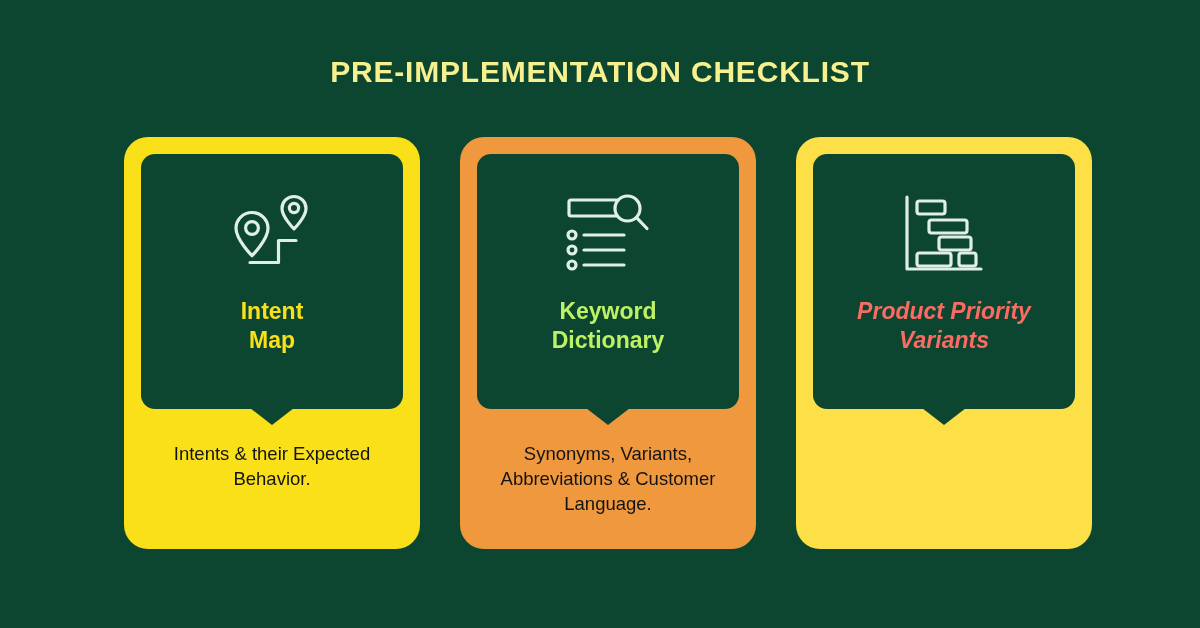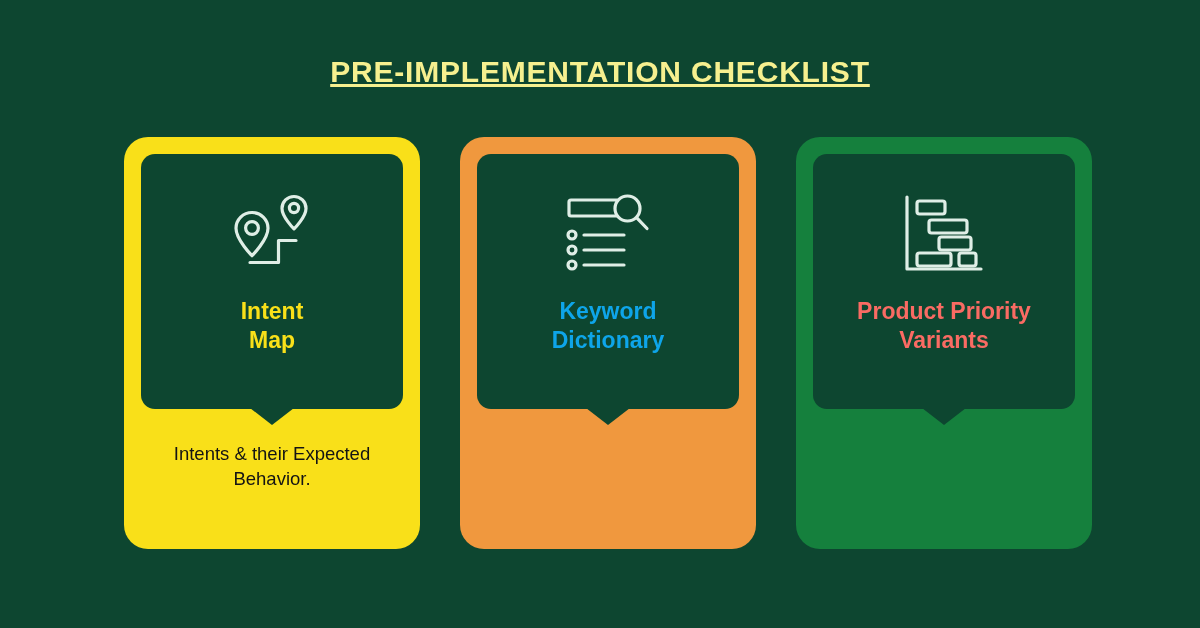--- a/index.html
+++ b/index.html
@@ -29,21 +29,20 @@
     left: 0;
     width: 1200px;
     text-align: center;
     font-size: 30px;
     font-weight: bold;
     letter-spacing: 0.8px;
     color: #f6f08f;
     text-transform: uppercase;
     line-height: 40px;
     white-space: nowrap;
-    text-decoration: underline;
   }
 
   
   .card-row {
     position: absolute;
     top: 137px;
     left: 124px;
     width: 968px;
     height: 412px;
     display: flex;
@@ -116,23 +115,23 @@
     line-height: 25px;
     color: #141414;
     font-weight: normal;
   }
 
   
   .card.yellow { background: #f9e019; }
   .card.yellow .card-title { color: #f9e019; }
 
   .card.orange { background: #f0983e; }
-  .card.orange .card-title { color: #0ea5e9; }
-
-  .card.coral  { background: #15803d; }
+  .card.orange .card-title { color: #bef264; }
+
+  .card.coral  { background: #fde047; font-style: italic; }
   .card.coral  .card-title { color: #fa6b63; }
 
   .icon-svg { display: block; }
 </style>
 </head>
 <body>
 
 <div class="canvas">
 
   <div class="page-title">PRE-IMPLEMENTATION CHECKLIST</div>
@@ -179,20 +178,21 @@
             <circle cx="11" cy="71" r="4"></circle>
             <path d="M23 71h40"></path>
           </svg>
         </div>
         <div class="card-title">
           <span>Keyword</span><br>
           <span>Dictionary</span>
         </div>
         <div class="panel-notch"></div>
       </div>
+      <div class="card-desc">Synonyms, Variants, Abbreviations &amp; Customer Language.</div>
     </div>
 
     <div class="card coral">
       <div class="card-panel">
         <div class="card-icon">
           <svg class="icon-svg" width="86" height="82" viewBox="0 0 86 82" fill="none" stroke="#dfeee6" stroke-width="3.2" stroke-linecap="round" stroke-linejoin="round">
 
             <path d="M6 4v72h74"></path>
 
             <rect x="16" y="8" width="28" height="13" rx="2.5"></rect>

